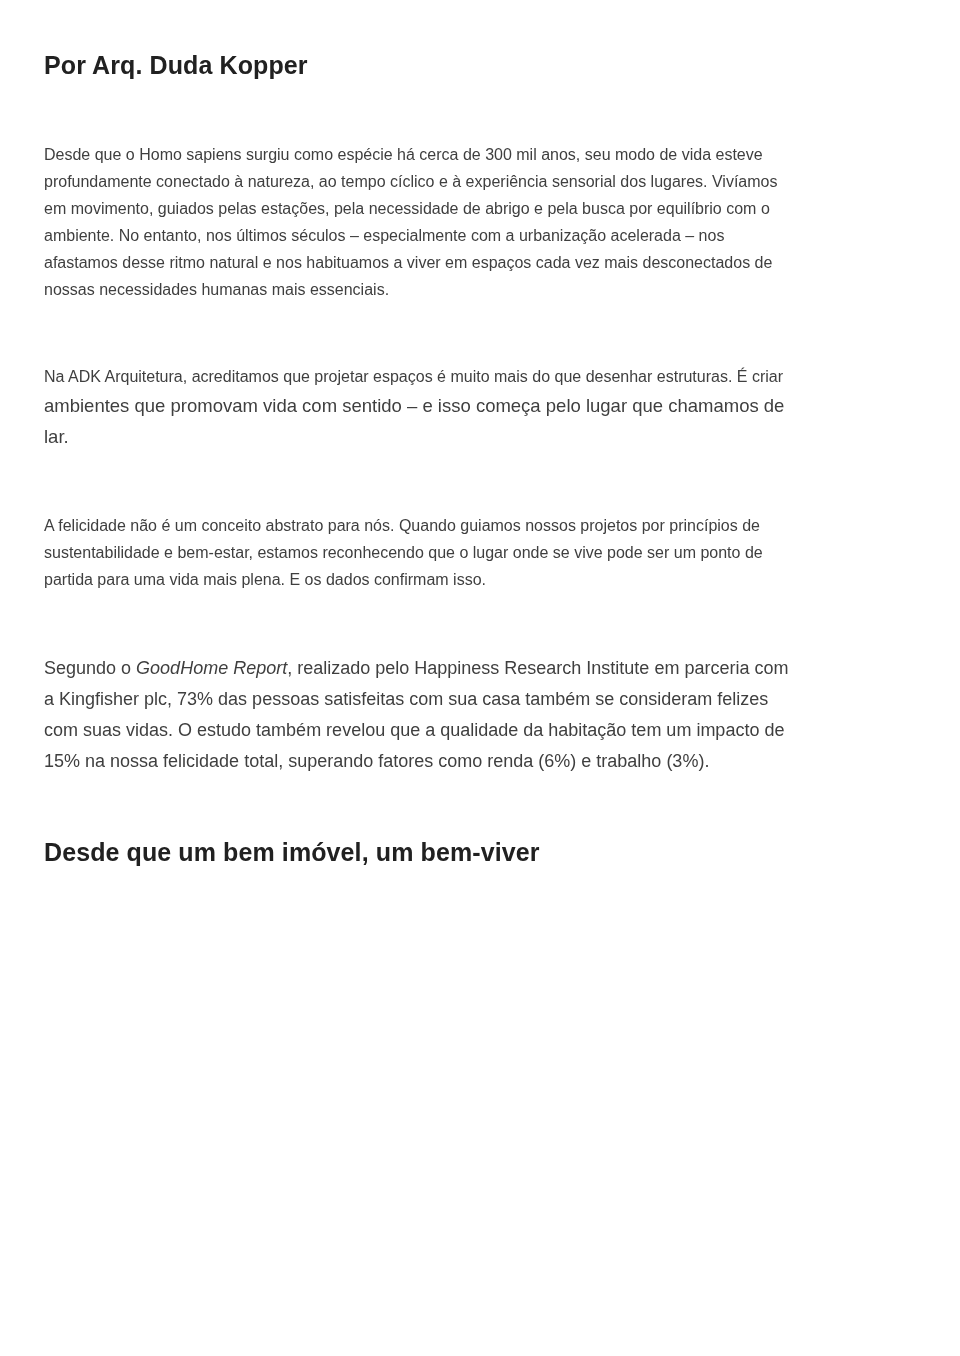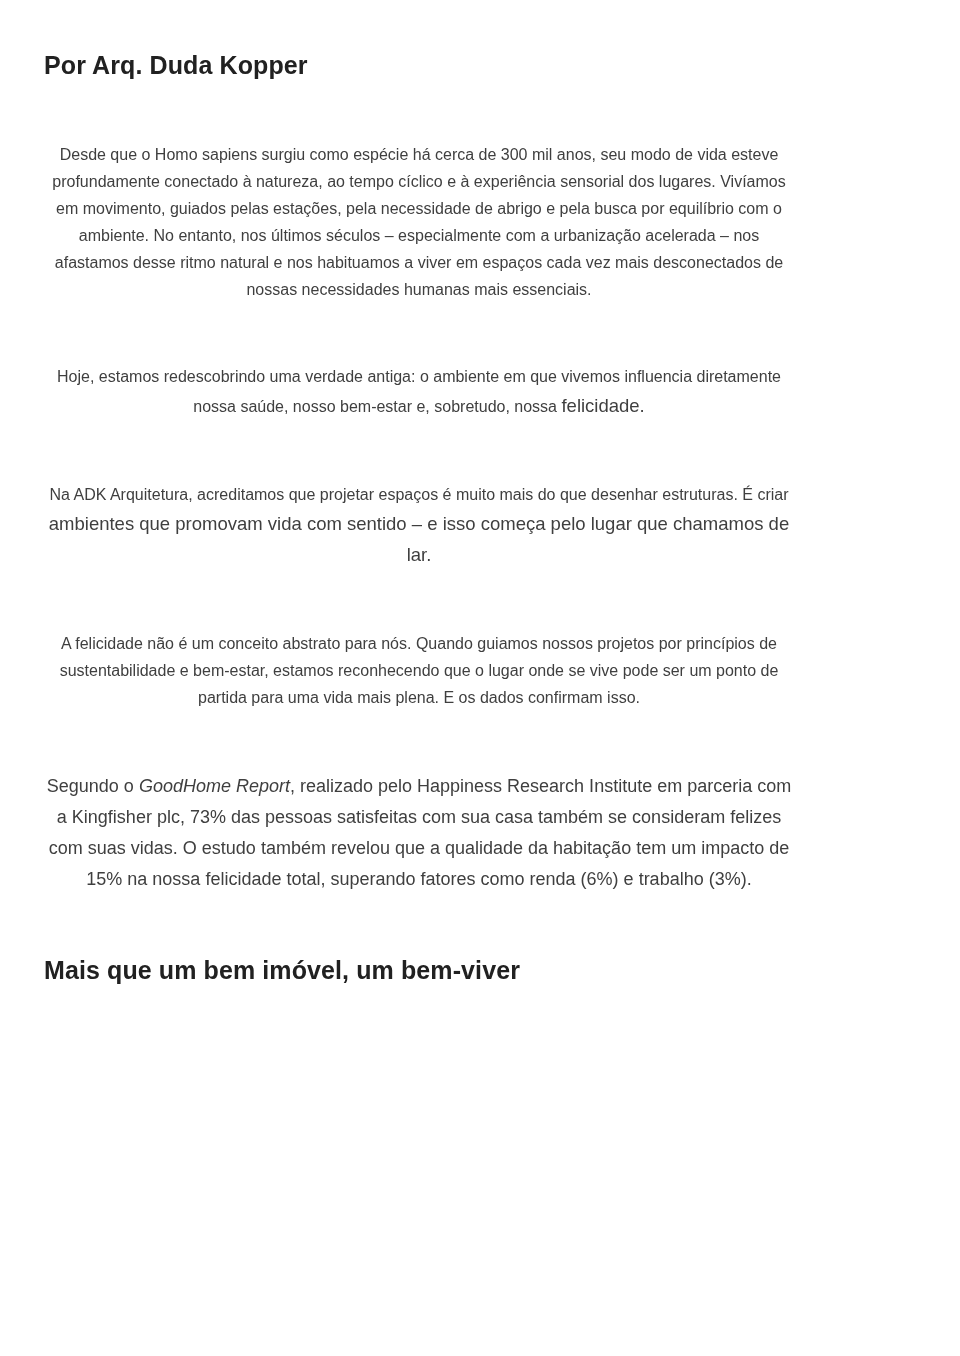--- a/index.html
+++ b/index.html
@@ -29,21 +29,20 @@
     color: #212121;
     font-size: 25px;
     line-height: 1.25;
     margin: 0 0 60px 0;
     letter-spacing: 0.1px;
   }
   p {
     font-size: 16px;
     line-height: 27px;
     margin: 0 0 60px 0;
-    text-align: center;
   }
   p.lg {
     font-size: 18px;
     line-height: 31px;
   }
   .em-large {
     font-size: 18.5px;
     line-height: 31px;
   }
   .italic {
@@ -57,27 +56,26 @@
 </head>
 <body>
 
 <main class="page">
   <article class="article">
 
     <h1>Por Arq. Duda Kopper</h1>
 
     <p>Desde que o Homo sapiens surgiu como espécie há cerca de 300 mil anos, seu modo de vida esteve profundamente conectado à natureza, ao tempo cíclico e à experiência sensorial dos lugares. Vivíamos em movimento, guiados pelas estações, pela necessidade de abrigo e pela busca por equilíbrio com o ambiente. No entanto, nos últimos séculos – especialmente com a urbanização acelerada – nos afastamos desse ritmo natural e nos habituamos a viver em espaços cada vez mais desconectados de nossas necessidades humanas mais essenciais.</p>
 
-    <p><span>Hoje, estamos redescobrindo uma verdade antiga: o ambiente em que vivemos influencia diretamente nossa saúde, nosso bem-estar e, sobretudo, nossa </span><span class="em-large">felicidade.</span></p>
 
     <p><span>Na ADK Arquitetura, acreditamos que projetar espaços é muito mais do que desenhar estruturas. É criar </span><span class="em-large">ambientes que promovam vida com sentido – e isso começa pelo lugar que chamamos de lar.</span></p>
 
 
     <p>A felicidade não é um conceito abstrato para nós. Quando guiamos nossos projetos por princípios de sustentabilidade e bem-estar, estamos reconhecendo que o lugar onde se vive pode ser um ponto de partida para uma vida mais plena. E os dados confirmam isso.</p>
 
     <p class="lg"><span>Segundo o </span><span class="italic">GoodHome Report</span><span>, realizado pelo Happiness Research Institute em parceria com a Kingfisher plc, 73% das pessoas satisfeitas com sua casa também se consideram felizes com suas vidas. O estudo também revelou que a qualidade da habitação tem um impacto de 15% na nossa felicidade total, superando fatores como renda (6%) e trabalho (3%).</span></p>
 
 
-    <h2>Mais que um bem imóvel, um bem-viver</h2>
+    <h2>Desde que um bem imóvel, um bem-viver</h2>
 
 
   </article>
 </main>
 
 </body></html>

